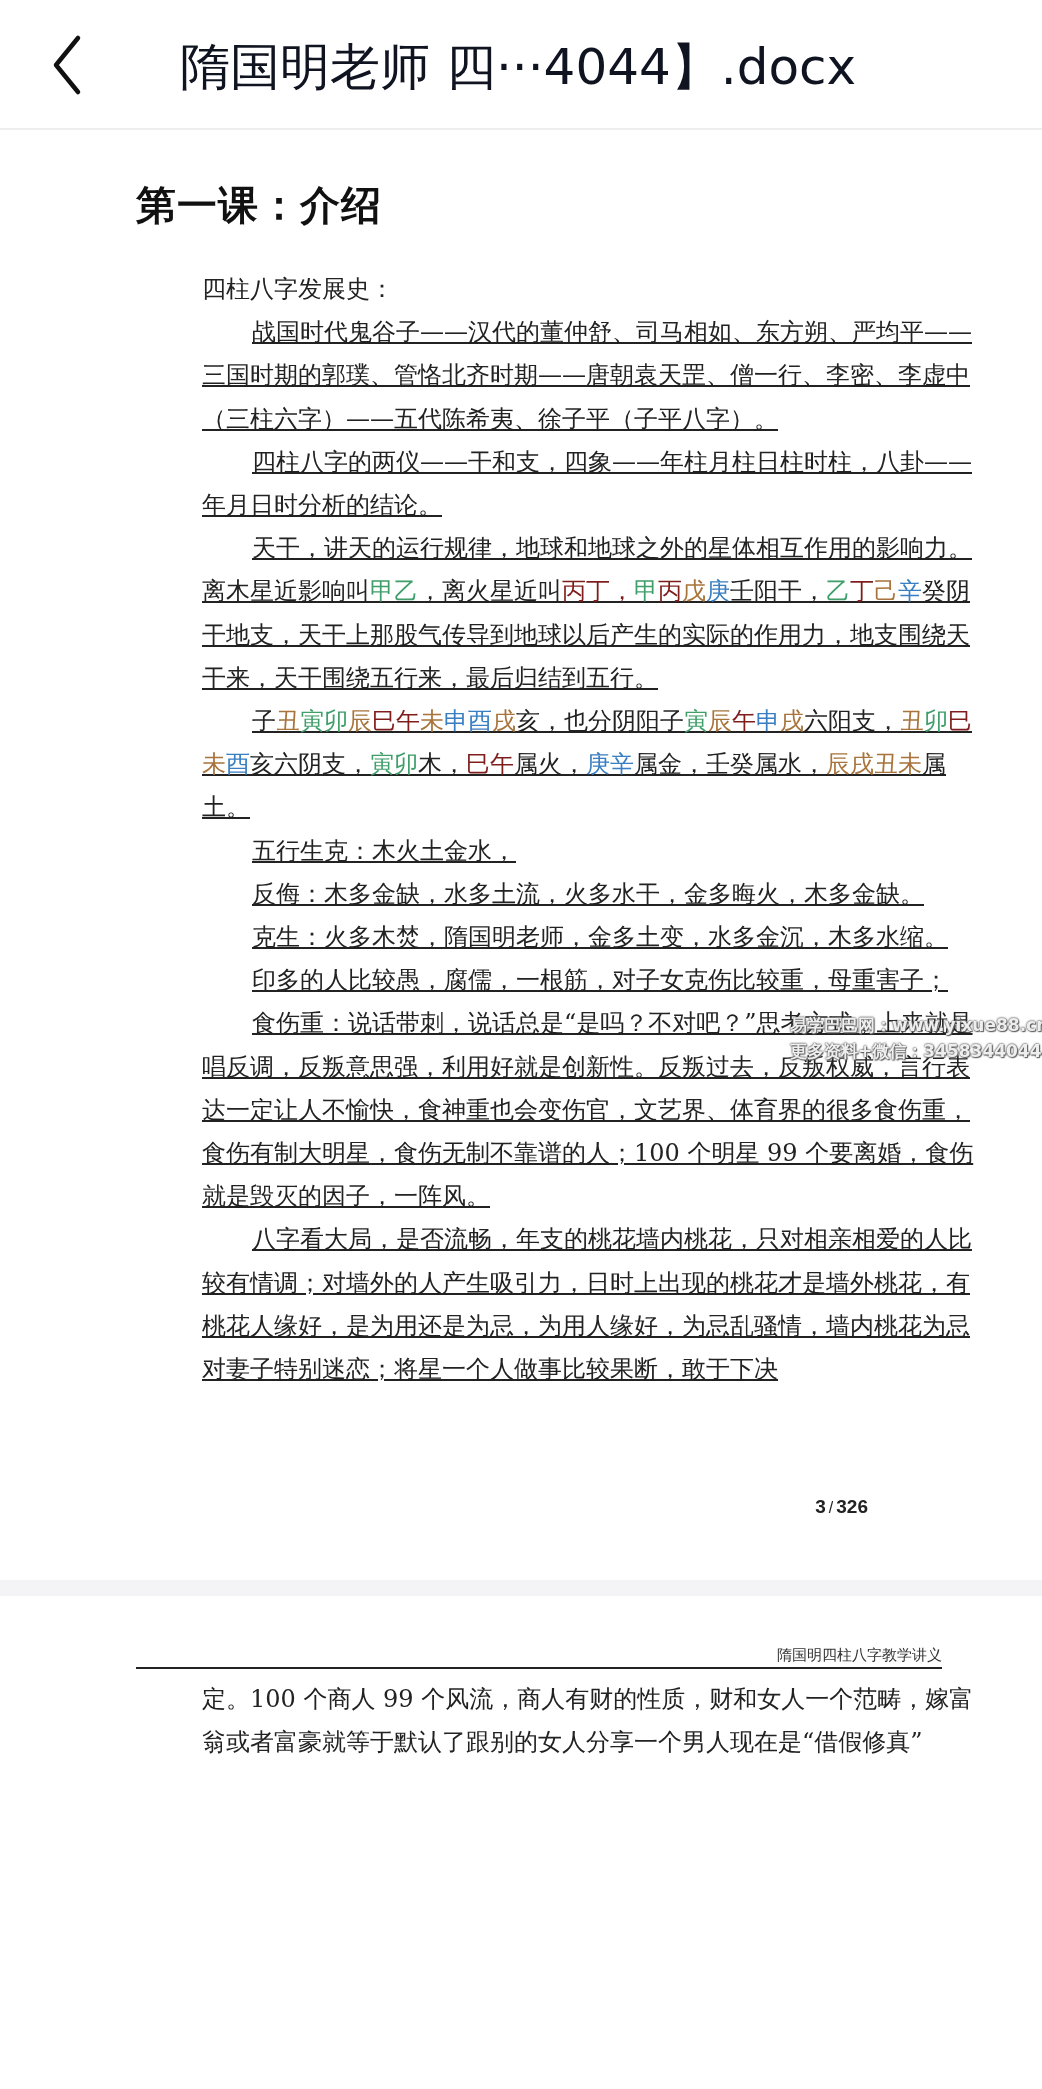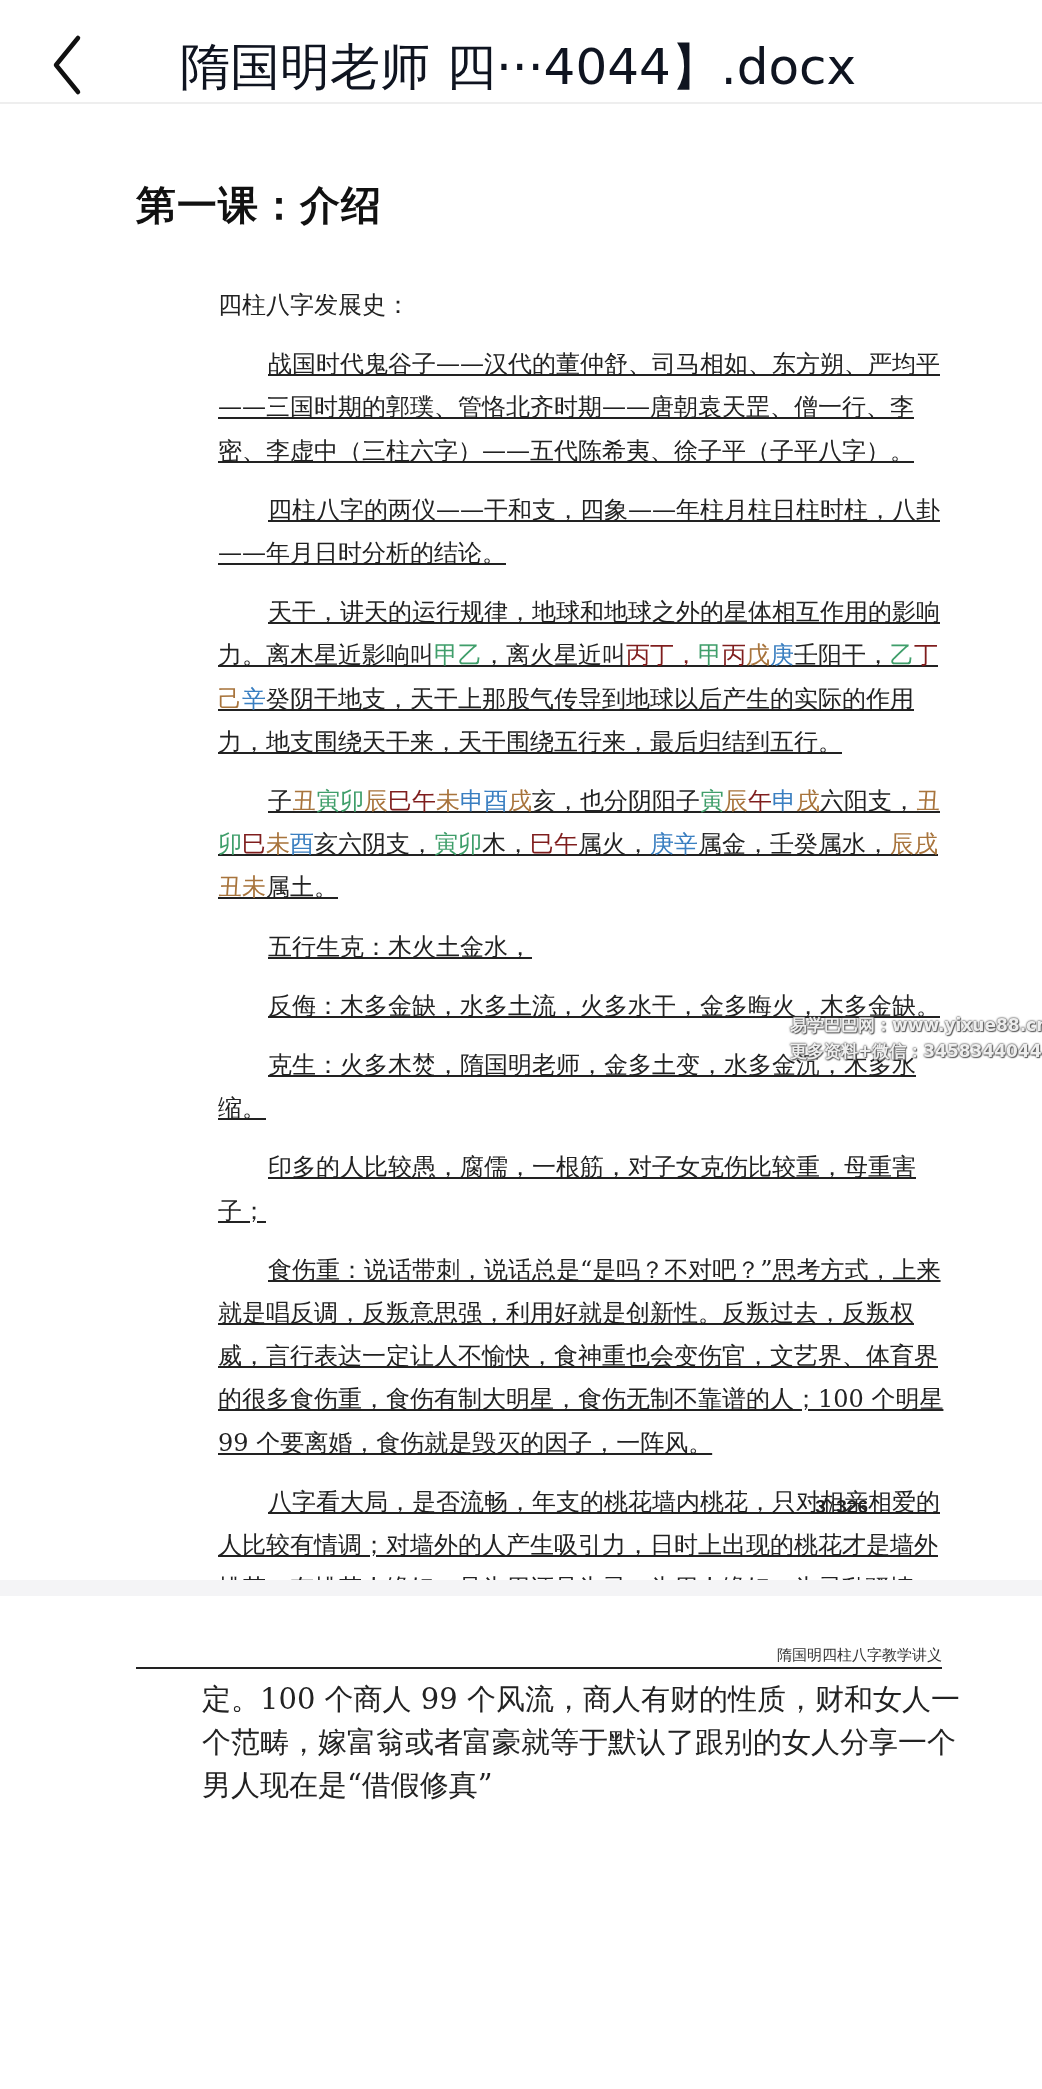--- a/index.html
+++ b/index.html
@@ -4,21 +4,21 @@
 <style>
   html, body { margin: 0; padding: 0; }
   body {
     width: 1042px; height: 2089px; overflow: hidden;
     background: #ffffff;
     font-family: "DejaVu Serif", "Liberation Serif", serif;
     color: #1a1a1a;
     position: relative;
   }
   .topbar {
-    position: absolute; left: 0; top: 0; width: 1042px; height: 104px;
+    position: absolute; left: 0; top: 0; width: 1042px; height: 130px;
     background: #ffffff;
     border-bottom: 2px solid #eeeeee;
     box-sizing: border-box;
   }
   .back-btn {
     position: absolute; left: 44px; top: 30px; width: 50px; height: 70px;
     cursor: pointer;
   }
   .back-btn svg { width: 50px; height: 70px; }
   .title {
@@ -40,21 +40,21 @@
   .heading {
     position: absolute; left: 136px; top: 48px;
     font-family: "DejaVu Serif", "Liberation Serif", serif;
     font-weight: bold; font-size: 40px; color: #111;
     letter-spacing: 1px;
   }
   .body-text {
     position: absolute; left: 202px; width: 775px;
     font-size: 24px; line-height: 43.2px; color: #222;
   }
-  .body-text p { margin: 16px; }
+  .body-text p { margin: 0; }
   .indent { text-indent: 50px; text-decoration: underline; }
   .indent2 { padding-left: 180px; }
   .pager {
     position: absolute; right: 98px; top: 1366px;
     font-family: "Liberation Sans", "DejaVu Sans", sans-serif;
     font-weight: bold; font-size: 19px; color: #222;
   }
   .pager .slash { font-weight: normal; font-size: 16px; margin: 0 3px; }
 
   .watermark {
@@ -67,21 +67,21 @@
   }
 
   .doc-header {
     position: absolute; left: 136px; top: 50px; width: 806px;
     text-align: right; font-size: 15px; color: #333;
     padding-bottom: 2px;
     border-bottom: 2px solid #222;
   }
   .body-text2 {
     position: absolute; left: 202px; top: 82px; width: 775px;
-    font-size: 29px; line-height: 43.2px; color: #222;
+    font-size: 24px; line-height: 43.2px; color: #222;
   }
   .body-text2 p { margin: 0; }
 
   .c-green { color: #3f9e6a; }
   .c-red { color: #7f1d1d; }
   .c-brown { color: #a8743c; }
   .c-blue { color: #3a7fc1; }
   .c-default { color: #222; }
 </style>
 </head>

